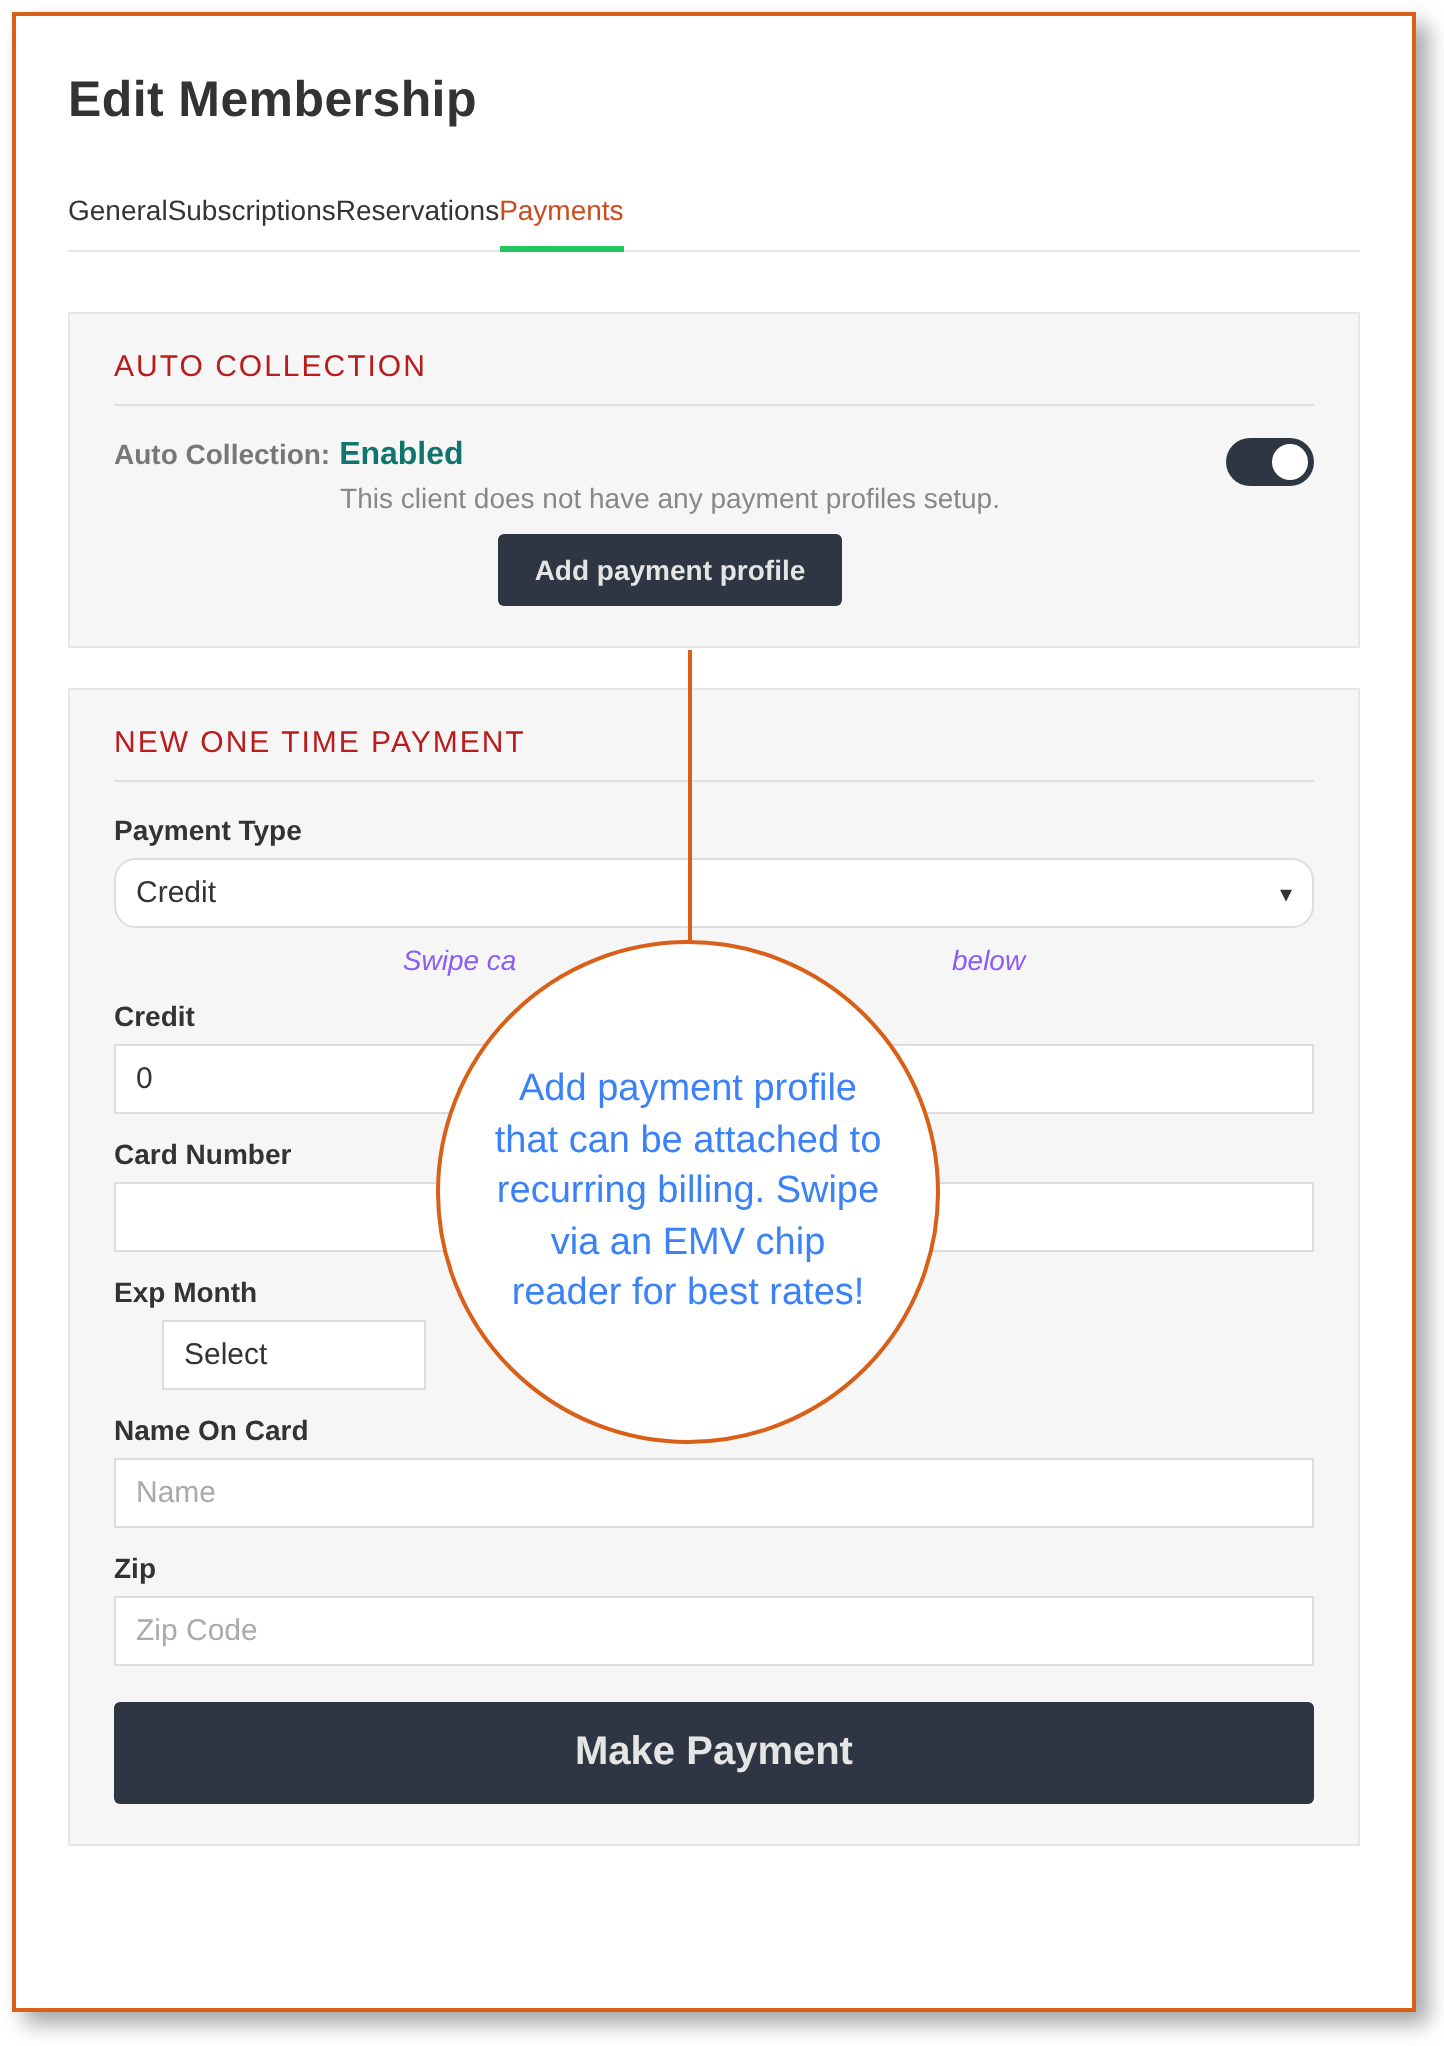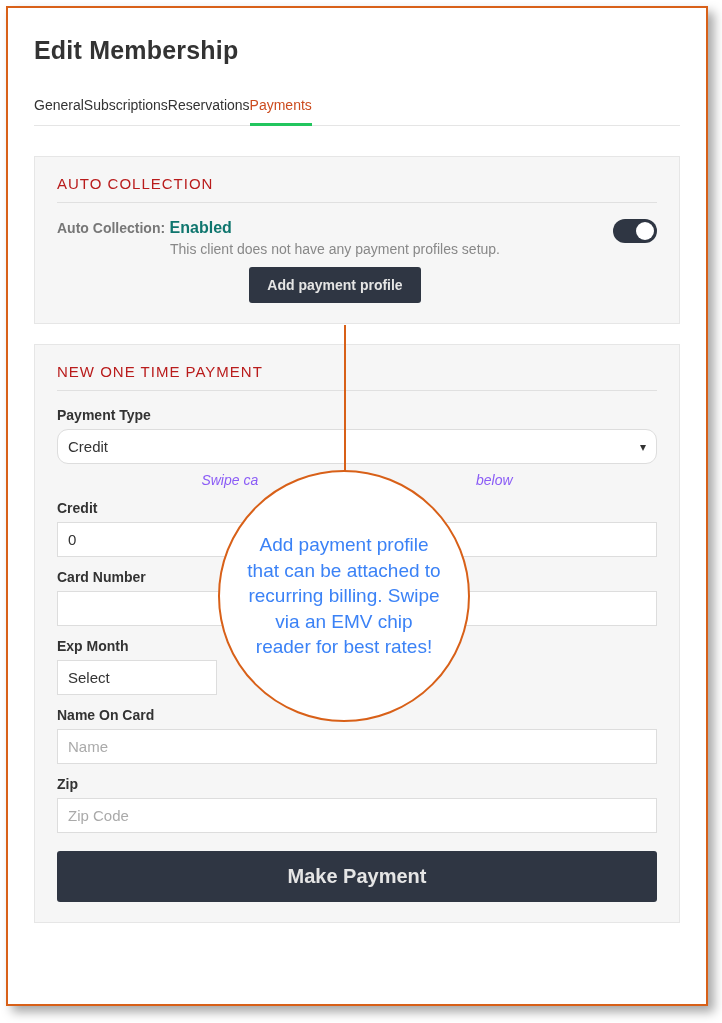--- a/index.html
+++ b/index.html
@@ -72,21 +72,21 @@
     font-size:15px;
     color:#333;
     padding: 8px 10px;
   }
   input::placeholder, .placeholder { color:#aaa; }
   .select {
     display:flex; justify-content:space-between; align-items:center; cursor:pointer;border-radius:11px;
   }
   .select .caret { font-size:12px; color:#333; }
   .half-input { width: 200px; }
-  .short-input { width: 160px; }
+  .short-input { width: 132px; margin-left: 24px; }
 
   
   .callout-line {
     position:absolute;
     border-left: 2px solid #d86018;
     top: 317px;
     left: 336px;
     height: 146px;
     z-index: 4;
   }

